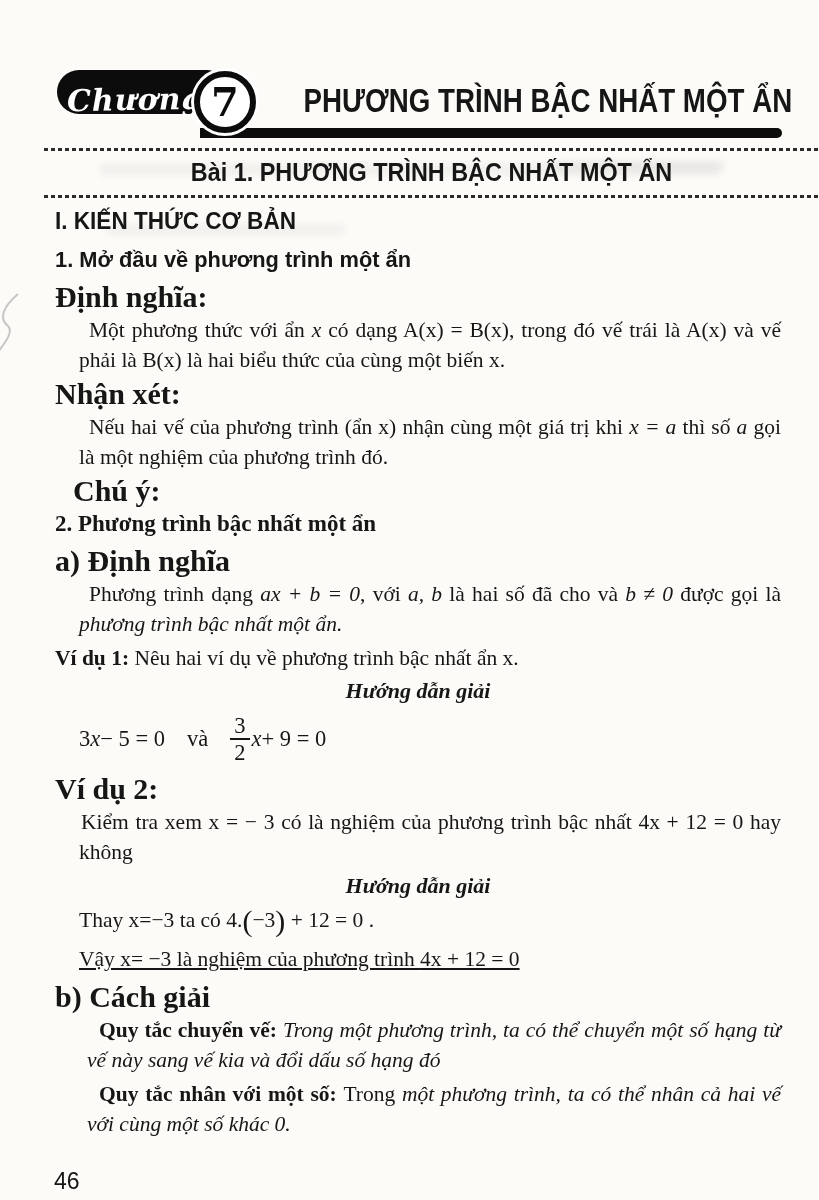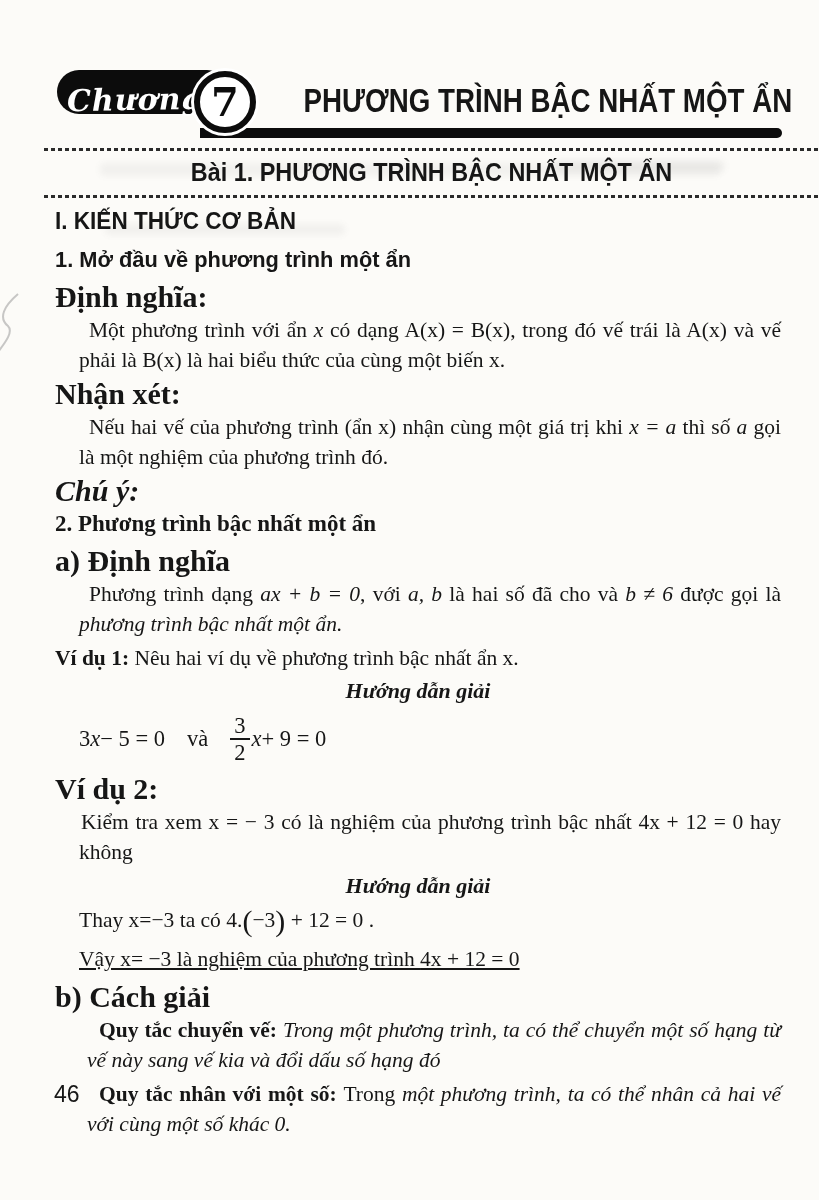--- a/index.html
+++ b/index.html
@@ -25,34 +25,34 @@
   .lesson-title{margin:6px 0 7px 0;text-align:center;font-family:"Liberation Sans", sans-serif;
      font-weight:700;font-size:26px;transform:scaleX(0.9);transform-origin:center;white-space:nowrap;}
 
   
   .content{position:absolute;left:55px;top:206px;width:726px;font-size:21.5px;line-height:30px;}
   .h-sans{font-family:"Liberation Sans", sans-serif;font-weight:700;font-size:23.5px;margin:0 0 9px 0;
      transform:scaleX(0.96);transform-origin:left;white-space:nowrap;}
   .h-sub{font-family:"Liberation Sans", sans-serif;font-weight:700;font-size:22.5px;margin:2px 0 7px 0;
      transform:scaleX(0.97);transform-origin:left;white-space:nowrap;}
   .h-serif{font-weight:bold;font-size:30px;margin:2px 0 3px 0;}
-  .h-serif.it{font-style:italic;}
+  .h-serif.it{margin-left:18px;}
   .para{margin:0 0 4px 24px;text-indent:10px;text-align:justify;}
   .para.hang{margin-left:32px;text-indent:12px;}
   .mi{font-style:italic;}
   .lbl{font-weight:bold;}
   .sol-head{text-align:center;font-weight:bold;font-style:italic;font-size:22px;margin:3px 0 4px 0;}
   .math-line{display:flex;align-items:center;margin:6px 0 8px 24px;font-size:22.5px;height:54px;}
   .conj{margin:0 22px;}
   .frac{display:inline-flex;flex-direction:column;align-items:center;line-height:1.12;font-size:22.5px;margin-right:2px;}
   .frac .num{border-bottom:2px solid #161616;padding:0 4px 0 4px;}
   .frac .den{padding:0 4px;}
   .plain-line{margin:4px 0 8px 24px;}
   .bigp{font-size:30px;line-height:1;vertical-align:-4px;font-weight:400;}
-  .page-number{position:absolute;left:54px;top:1081px;font-family:"Liberation Sans", sans-serif;font-size:23px;}
+  .page-number{position:absolute;left:54px;top:1168px;font-family:"Liberation Sans", sans-serif;font-size:23px;}
 
   
   .ghost{position:absolute;background:#6f6f6f;opacity:.07;filter:blur(3px);border-radius:4px;}
 </style>
 </head>
 <body>
 
 <div class="page">
 
   <div class="ghost" style="left:100px;top:163px;width:620px;height:13px;"></div>
@@ -79,31 +79,31 @@
     <div class="dotted-rule"></div>
   </div>
 
   <main class="content">
 
     <div class="h-sans">I. KIẾN THỨC CƠ BẢN</div>
 
     <div class="h-sub">1. Mở đầu về phương trình một ẩn</div>
 
     <div class="h-serif">Định nghĩa:</div>
-    <p class="para"><span>Một phương trình với ẩn </span><span class="mi">x</span><span> có dạng A(x) = B(x), trong đó vế trái là A(x) và vế phải là B(x) là hai biểu thức của cùng một biến x.</span></p>
+    <p class="para"><span>Một phương thức với ẩn </span><span class="mi">x</span><span> có dạng A(x) = B(x), trong đó vế trái là A(x) và vế phải là B(x) là hai biểu thức của cùng một biến x.</span></p>
 
     <div class="h-serif">Nhận xét:</div>
     <p class="para"><span>Nếu hai vế của phương trình (ẩn x) nhận cùng một giá trị khi </span><span class="mi">x = a</span><span> thì số </span><span class="mi">a</span><span> gọi là một nghiệm của phương trình đó.</span></p>
 
     <div class="h-serif it">Chú ý:</div>
 
     <div class="h-sub" style="font-family:'Liberation Serif',serif;transform:none;font-size:23px;">2. Phương trình bậc nhất một ẩn</div>
 
     <div class="h-serif">a) Định nghĩa</div>
-    <p class="para"><span>Phương trình dạng </span><span class="mi">ax + b = 0</span><span>, với </span><span class="mi">a, b</span><span> là hai số đã cho và </span><span class="mi">b ≠ 6</span><span> được gọi là </span><span class="mi">phương trình bậc nhất một ẩn.</span></p>
+    <p class="para"><span>Phương trình dạng </span><span class="mi">ax + b = 0</span><span>, với </span><span class="mi">a, b</span><span> là hai số đã cho và </span><span class="mi">b ≠ 0</span><span> được gọi là </span><span class="mi">phương trình bậc nhất một ẩn.</span></p>
 
     <p style="margin:2px 0 2px 0;"><span class="lbl">Ví dụ 1:</span><span> Nêu hai ví dụ về phương trình bậc nhất ẩn x.</span></p>
 
     <div class="sol-head">Hướng dẫn giải</div>
 
     <div class="math-line">
       <span>3</span>
         <span class="mi">x</span>
         <span> − 5 = 0</span>
       <span class="conj">và</span>

